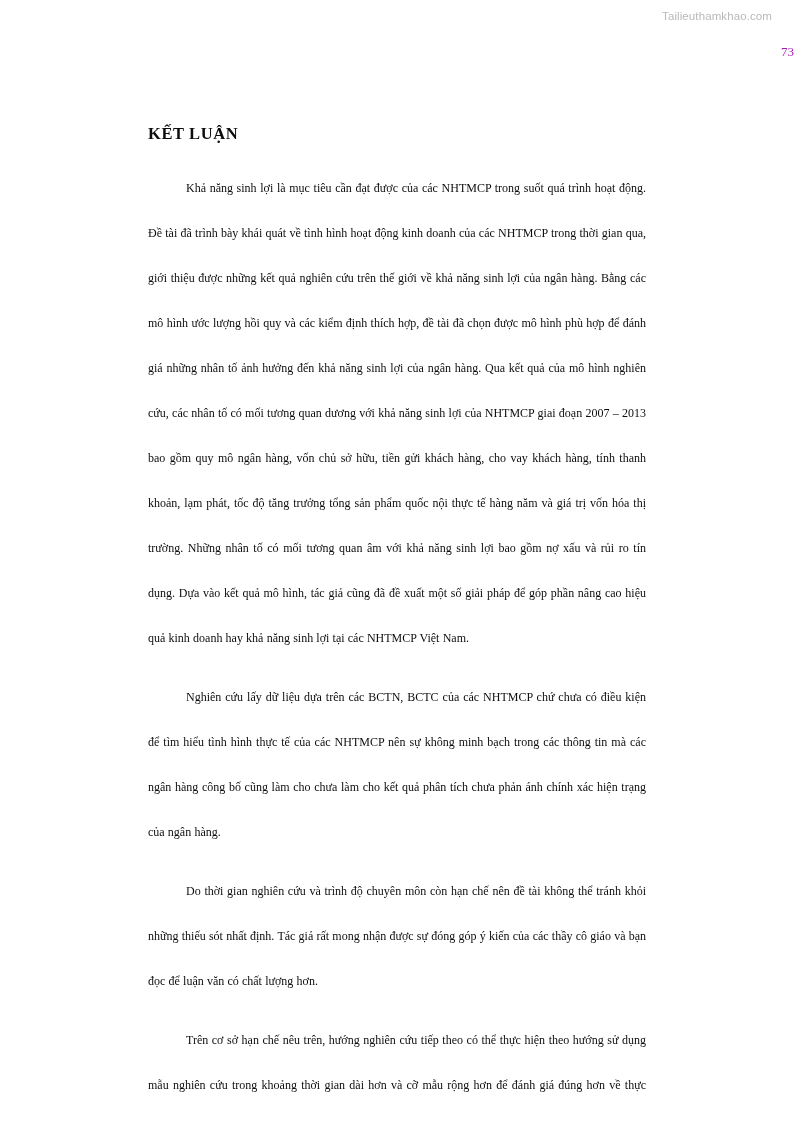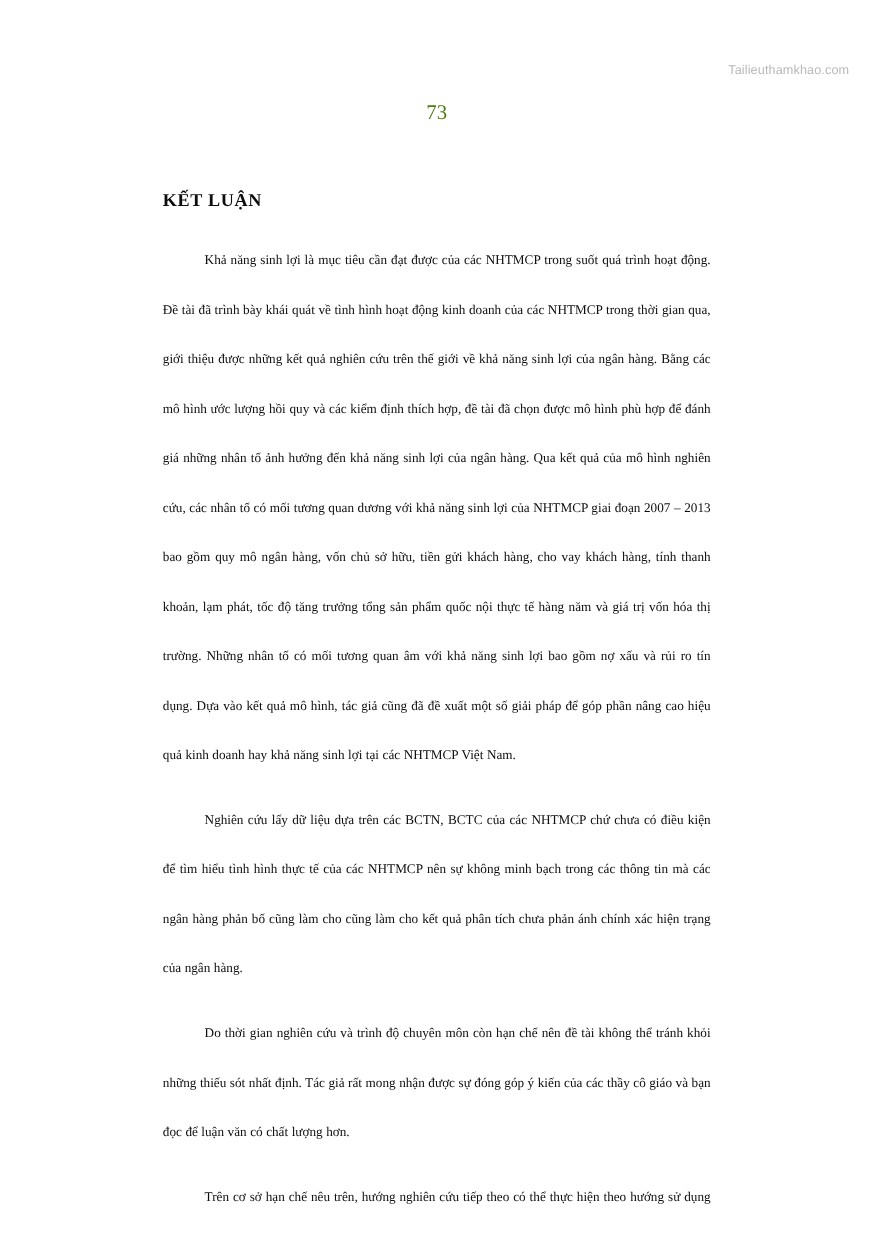--- a/index.html
+++ b/index.html
@@ -14,42 +14,41 @@
     color: #0d0d0d;
     position: relative;
     overflow: hidden;
   }
 
   .page {
     position: relative;
     width: 794px;
     height: 877px;
     box-sizing: border-box;
-    margin-top: 48px;
   }
 
   .watermark {
     position: absolute;
     top: 10px;
     right: 22px;
     font-family: "Liberation Sans", sans-serif;
     font-size: 11.5px;
     color: #b9b9b9;
     letter-spacing: 0.1px;
     user-select: none;
   }
 
   .page-number {
     position: absolute;
     top: 44px;
     left: 0;
     width: 794px;
-    text-align: center;
-    font-size: 19px;
-    color: #4d7c0f;
+    text-align: right;
+    font-size: 13px;
+    color: #a21caf;
   }
 
   .content {
     position: absolute;
     top: 124px;
     left: 148px;
     width: 498px;
   }
 
   .doc-title {
@@ -82,20 +81,20 @@
   <div class="watermark">Tailieuthamkhao.com</div>
 
   <div class="page-number">73</div>
 
   <div class="content">
 
     <h1 class="doc-title">KẾT LUẬN</h1>
 
     <p class="para">Khả năng sinh lợi là mục tiêu cần đạt được của các NHTMCP trong suốt quá trình hoạt động. Đề tài đã trình bày khái quát về tình hình hoạt động kinh doanh của các NHTMCP trong thời gian qua, giới thiệu được những kết quả nghiên cứu trên thế giới về khả năng sinh lợi của ngân hàng. Bằng các mô hình ước lượng hồi quy và các kiểm định thích hợp, đề tài đã chọn được mô hình phù hợp để đánh giá những nhân tố ảnh hưởng đến khả năng sinh lợi của ngân hàng. Qua kết quả của mô hình nghiên cứu, các nhân tố có mối tương quan dương với khả năng sinh lợi của NHTMCP giai đoạn 2007 – 2013 bao gồm quy mô ngân hàng, vốn chủ sở hữu, tiền gửi khách hàng, cho vay khách hàng, tính thanh khoản, lạm phát, tốc độ tăng trưởng tổng sản phẩm quốc nội thực tế hàng năm và giá trị vốn hóa thị trường. Những nhân tố có mối tương quan âm với khả năng sinh lợi bao gồm nợ xấu và rủi ro tín dụng. Dựa vào kết quả mô hình, tác giả cũng đã đề xuất một số giải pháp để góp phần nâng cao hiệu quả kinh doanh hay khả năng sinh lợi tại các NHTMCP Việt Nam.</p>
 
-    <p class="para">Nghiên cứu lấy dữ liệu dựa trên các BCTN, BCTC của các NHTMCP chứ chưa có điều kiện để tìm hiểu tình hình thực tế của các NHTMCP nên sự không minh bạch trong các thông tin mà các ngân hàng phản bố cũng làm cho cũng làm cho kết quả phân tích chưa phản ánh chính xác hiện trạng của ngân hàng.</p>
+    <p class="para">Nghiên cứu lấy dữ liệu dựa trên các BCTN, BCTC của các NHTMCP chứ chưa có điều kiện để tìm hiểu tình hình thực tế của các NHTMCP nên sự không minh bạch trong các thông tin mà các ngân hàng công bố cũng làm cho chưa làm cho kết quả phân tích chưa phản ánh chính xác hiện trạng của ngân hàng.</p>
 
     <p class="para">Do thời gian nghiên cứu và trình độ chuyên môn còn hạn chế nên đề tài không thể tránh khỏi những thiếu sót nhất định. Tác giả rất mong nhận được sự đóng góp ý kiến của các thầy cô giáo và bạn đọc để luận văn có chất lượng hơn.</p>
 
     <p class="para">Trên cơ sở hạn chế nêu trên, hướng nghiên cứu tiếp theo có thể thực hiện theo hướng sử dụng mẫu nghiên cứu trong khoảng thời gian dài hơn và cỡ mẫu rộng hơn để đánh giá đúng hơn về thực trạng khả năng sinh lợi của ngân hàng trong quá khứ, qua đó có những đề xuất phù hợp cho tương lai.</p>
 
   </div>
 </div>
 
 </body></html>

